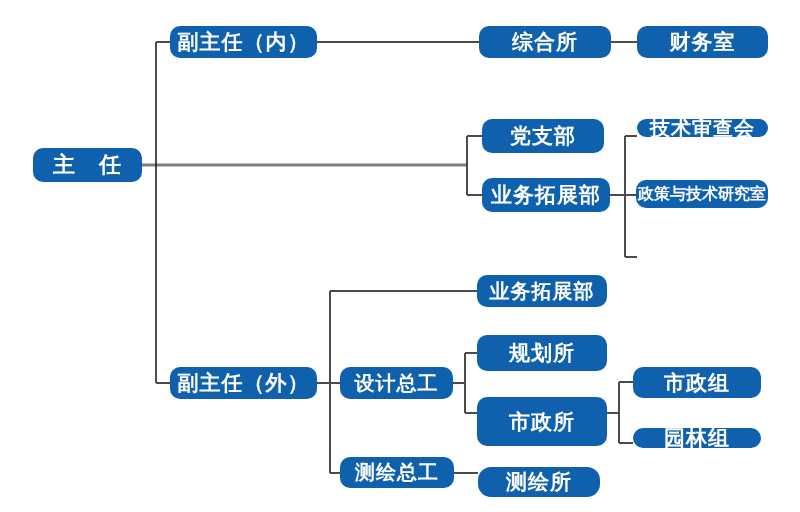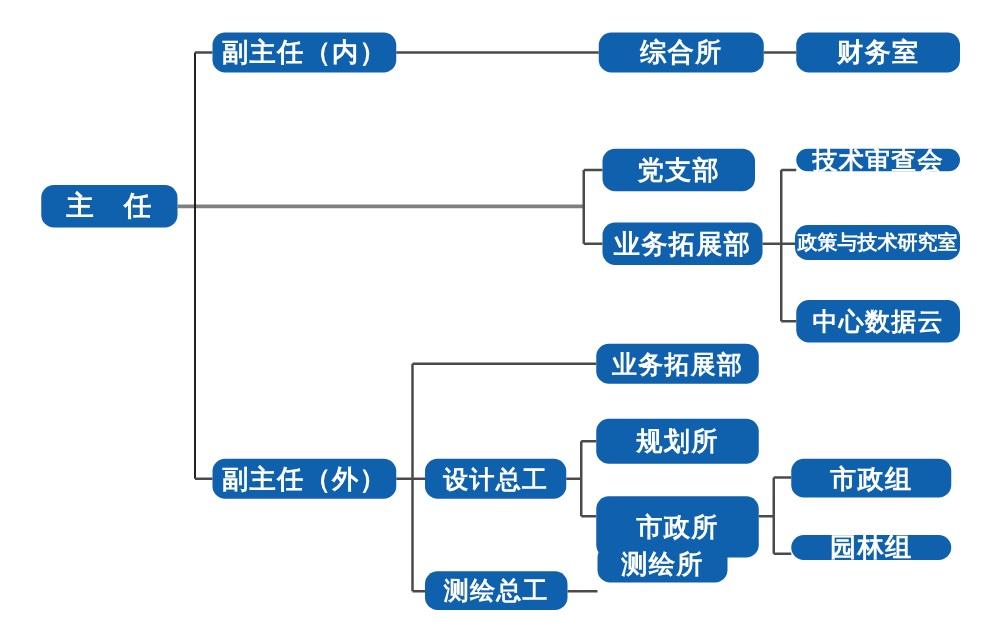--- a/index.html
+++ b/index.html
@@ -44,21 +44,21 @@
   #n-policy-tech-research-office{left:636px;top:180px;width:132px;height:28px;}
   #n-central-data-cloud{left:637px;top:240px;width:131px;height:34px;font-size:20px;}
   #n-deputy-external{left:170px;top:367px;width:147px;height:32px;}
   #n-business-dev-dept{left:477px;top:275px;width:130px;height:32px;font-size:20px;}
   #n-chief-design-engineer{left:340px;top:367px;width:113px;height:32px;font-size:20px;}
   #n-planning-institute{left:477px;top:335px;width:130px;height:36px;}
   #n-municipal-institute{left:477px;top:397px;width:130px;height:49px;}
   #n-municipal-group{left:633px;top:367px;width:128px;height:31px;}
   #n-landscape-group{left:633px;top:428px;width:128px;height:20px;border-radius:13px;}
   #n-chief-survey-engineer{left:340px;top:457px;width:114px;height:31px;font-size:20px;}
-  #n-survey-institute{left:478px;top:436px;width:104px;height:30px;}
+  #n-survey-institute{left:478px;top:467px;width:122px;height:30px;border-radius:13px;}
 </style>
 </head>
 <body>
 
 <div class="canvas">
 
   <svg class="edges" viewBox="0 0 800 512" xmlns="http://www.w3.org/2000/svg">
     <line class="edge-main" x1="142" y1="165" x2="467" y2="165"></line>
     <line class="edge-trunk" x1="156" y1="42" x2="156" y2="383"></line>
     <line class="edge" x1="156" y1="42" x2="170" y2="42"></line>
@@ -89,21 +89,20 @@
   </svg>
 
   <div class="node" id="n-director">主　任</div>
   <div class="node" id="n-deputy-internal">副主任（内）</div>
   <div class="node" id="n-general-institute">综合所</div>
   <div class="node" id="n-finance-office">财务室</div>
   <div class="node" id="n-party-branch">党支部</div>
   <div class="node" id="n-tech-rd-dept">业务拓展部</div>
   <div class="node" id="n-tech-review-committee">技术审查会</div>
   <div class="node fs-small" id="n-policy-tech-research-office">政策与技术研究室</div>
-  <div class="node" id="n-central-data-cloud">中心数据云</div>
   <div class="node" id="n-deputy-external">副主任（外）</div>
   <div class="node" id="n-business-dev-dept">业务拓展部</div>
   <div class="node" id="n-chief-design-engineer">设计总工</div>
   <div class="node" id="n-planning-institute">规划所</div>
   <div class="node" id="n-municipal-institute">市政所</div>
   <div class="node" id="n-municipal-group">市政组</div>
   <div class="node" id="n-landscape-group">园林组</div>
   <div class="node" id="n-chief-survey-engineer">测绘总工</div>
   <div class="node" id="n-survey-institute">测绘所</div>
 

